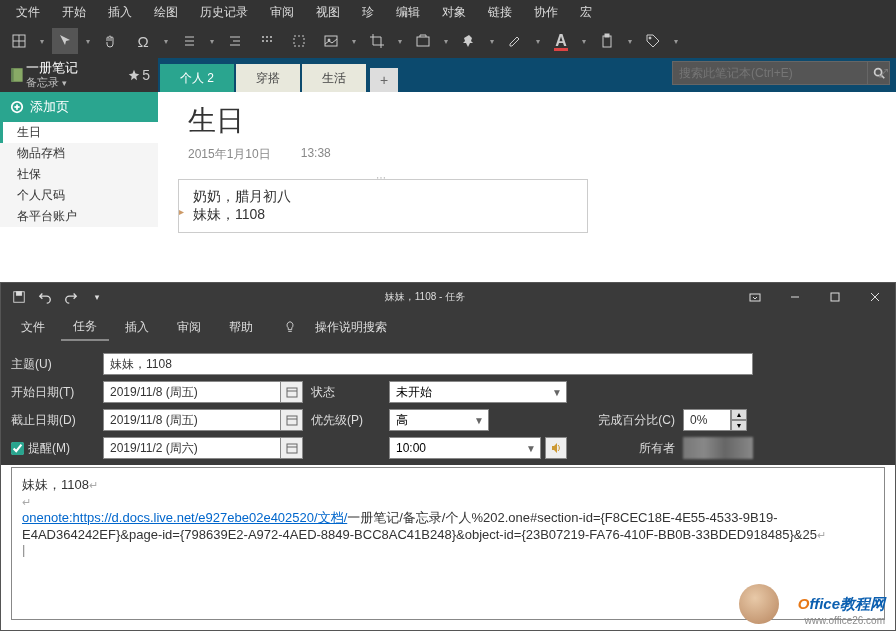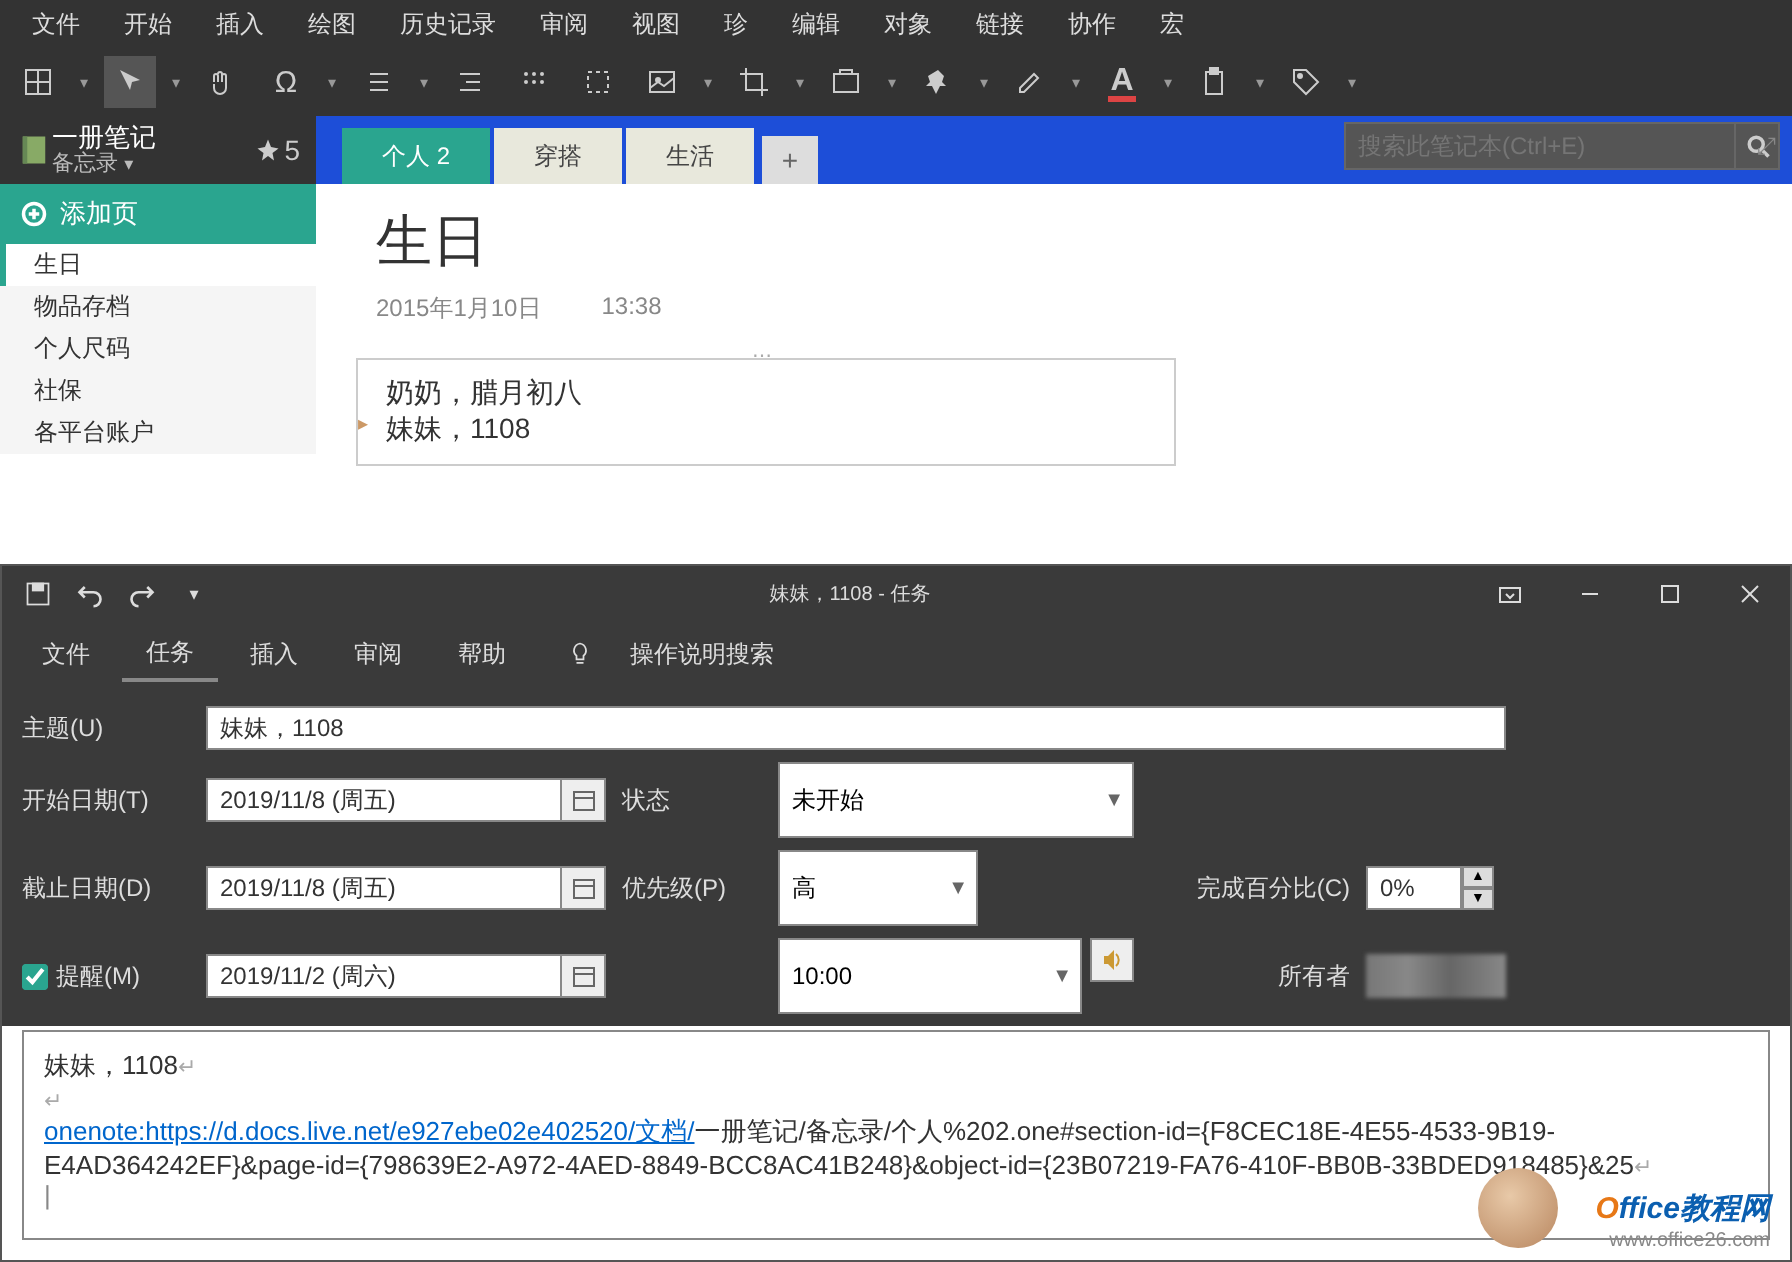--- a/index.html
+++ b/index.html
@@ -19,21 +19,21 @@
 .nb-head { height:34px; display:flex; align-items:center; padding:0 8px; color:#fff; }
 .nb-title { font-size:13px; line-height:1.1; flex:1; }
 .nb-title small { font-size:11px; color:#bbb; display:block;}
 .nb-pin { color:#ccc; display:flex; align-items:center; gap:2px; font-size:14px; }
 .add-page { height:30px; background:#2aa58f; color:#fff; display:flex; align-items:center; gap:6px; padding:0 10px; font-size:13px; }
 .page-list { background:#fff; flex:1; }
 .page-item { height:21px; padding:0 14px; font-size:12px; color:#333; display:flex; align-items:center; border-left:3px solid transparent; }
 .page-item.active { background:#fff; border-left-color:#2aa58f; }
 .page-item:not(.active) { background:#f5f5f5; }
 
-.tab-strip { height:34px; background:#1d4ed8; display:flex; align-items:flex-end; padding-left:13px; position:relative; }
+.tab-strip { height:34px; background:#0c4a6e; display:flex; align-items:flex-end; padding-left:2px; position:relative; }
 .tab { height:28px; padding:0 20px; font-size:12px; display:flex; align-items:center; background:#e8e8dc; color:#444; margin-right:2px; }
 .tab.active { background:#2aa58f; color:#fff; }
 .tab-add { width:28px; height:24px; background:#ddd; display:flex; align-items:center; justify-content:center; color:#666; font-size:14px; margin-left:2px;}
 .search-wrap { position:absolute; right:6px; top:3px; display:flex; align-items:center; }
 .search-box { width:196px; height:24px; background:#555; border:1px solid #666; color:#bbb; font-size:12px; padding:0 6px;margin-left:23px; }
 .search-ico { width:22px; height:24px; background:#555; border:1px solid #666; border-left:none; display:flex; align-items:center; justify-content:center; color:#ccc; }
 
 .page-area { flex:1; background:#fff; position:relative; padding:34px 0 0 0; }
 .page-area .tab-strip { position:absolute; top:0; left:0; right:0; }
 .page-title { font-size:28px; color:#333; padding:10px 30px 2px; }
@@ -56,21 +56,21 @@
 .ol-ribbon { height:32px; background:#3a3a3a; display:flex; align-items:center; padding:0 8px; gap:4px; }
 .ol-ribbon span { color:#ddd; font-size:12px; padding:4px 12px; }
 .ol-ribbon .bulb { color:#ddd; display:flex; align-items:center; gap:6px; font-size:12px; padding-left:14px;}
 
 .form-area { background:#3a3a3a; padding:10px 10px 6px; display:grid; grid-template-columns:84px 200px 70px 178px 100px 70px; row-gap:6px; column-gap:8px; align-items:center; }
 .form-label { color:#ddd; font-size:12px; }
 .form-label.chk { display:flex; align-items:center; gap:4px;}
 .form-label.chk input { accent-color:#2aa58f;}
 .subject-row { grid-column:2 / 7; }
 .text-in { height:22px; background:#fff; border:1px solid #888; font-size:12px; padding:0 6px; color:#333; width:100%; }
-.combo { height:38px; background:#fff; border:1px solid #888; display:flex; align-items:center; font-size:12px; padding:0 4px 0 6px; position:relative; }
+.combo { height:22px; background:#fff; border:1px solid #888; display:flex; align-items:center; font-size:12px; padding:0 4px 0 6px; position:relative; }
 .combo .v { flex:1; }
 .combo .arr { color:#666; font-size:10px; }
 .date-in { display:flex; }
 .date-in .text-in { flex:1; }
 .cal-btn { width:22px; height:22px; background:#eee; border:1px solid #888; border-left:none; display:flex; align-items:center; justify-content:center; }
 .spin { display:flex; }
 .spin .text-in { width:48px; }
 .spin-btns { width:16px; display:flex; flex-direction:column; }
 .spin-btns div { flex:1; background:#ddd; border:1px solid #888; font-size:7px; display:flex; align-items:center; justify-content:center; }
 .snd-btn { width:22px; height:22px; background:#eee; border:1px solid #888; display:flex; align-items:center; justify-content:center; }
@@ -230,22 +230,22 @@
       <svg width="14" height="14" viewBox="0 0 16 16" fill="none" stroke="#fff" stroke-width="2">
           <circle cx="8" cy="8" r="6"></circle>
           <line x1="8" y1="5" x2="8" y2="11"></line>
           <line x1="5" y1="8" x2="11" y2="8"></line>
         </svg>
       <span>添加页</span>
     </div>
     <div class="page-list">
       <div class="page-item active">生日</div>
       <div class="page-item">物品存档</div>
+      <div class="page-item">社保</div>
       <div class="page-item">个人尺码</div>
-      <div class="page-item">社保</div>
       <div class="page-item">各平台账户</div>
     </div>
   </div>
 
   <div class="page-area">
     <div class="tab-strip">
       <div class="tab active">个人 2</div>
       <div class="tab">穿搭</div>
       <div class="tab">生活</div>
       <div class="tab-add">+</div>

